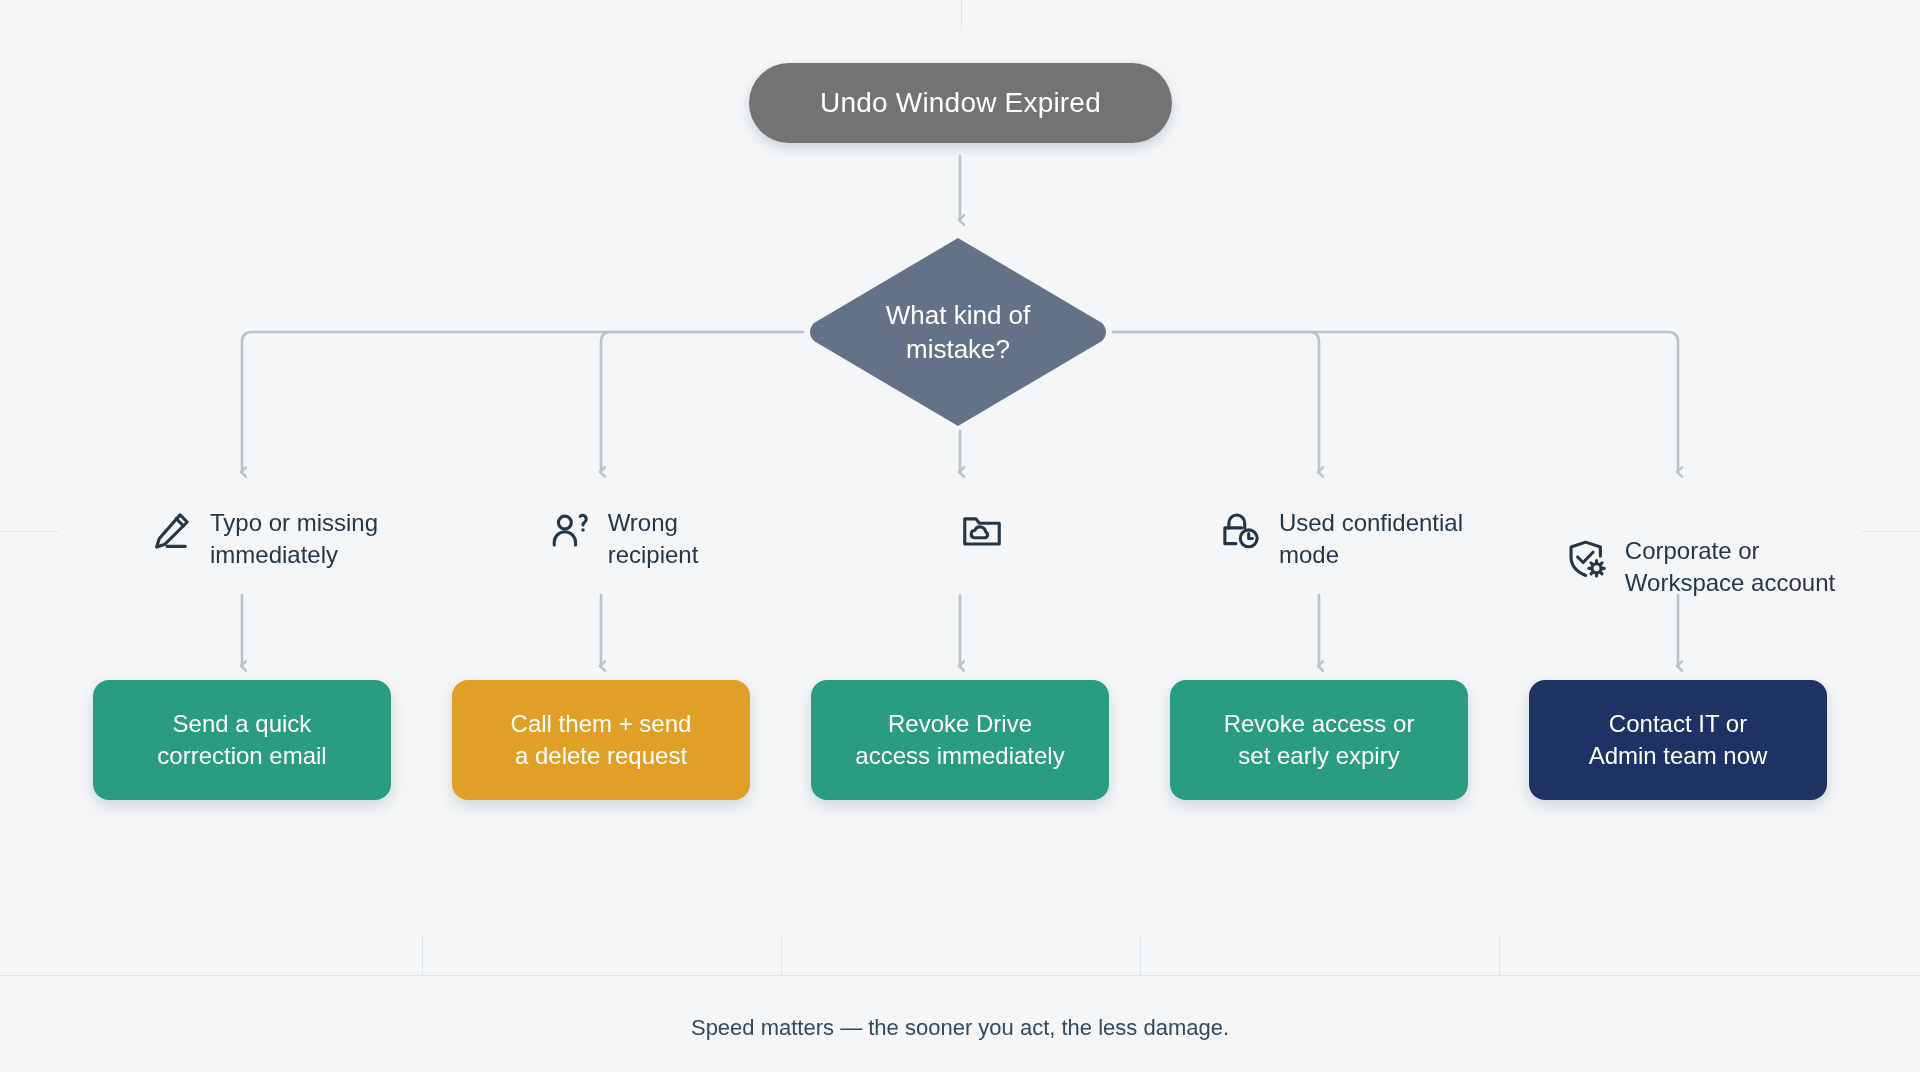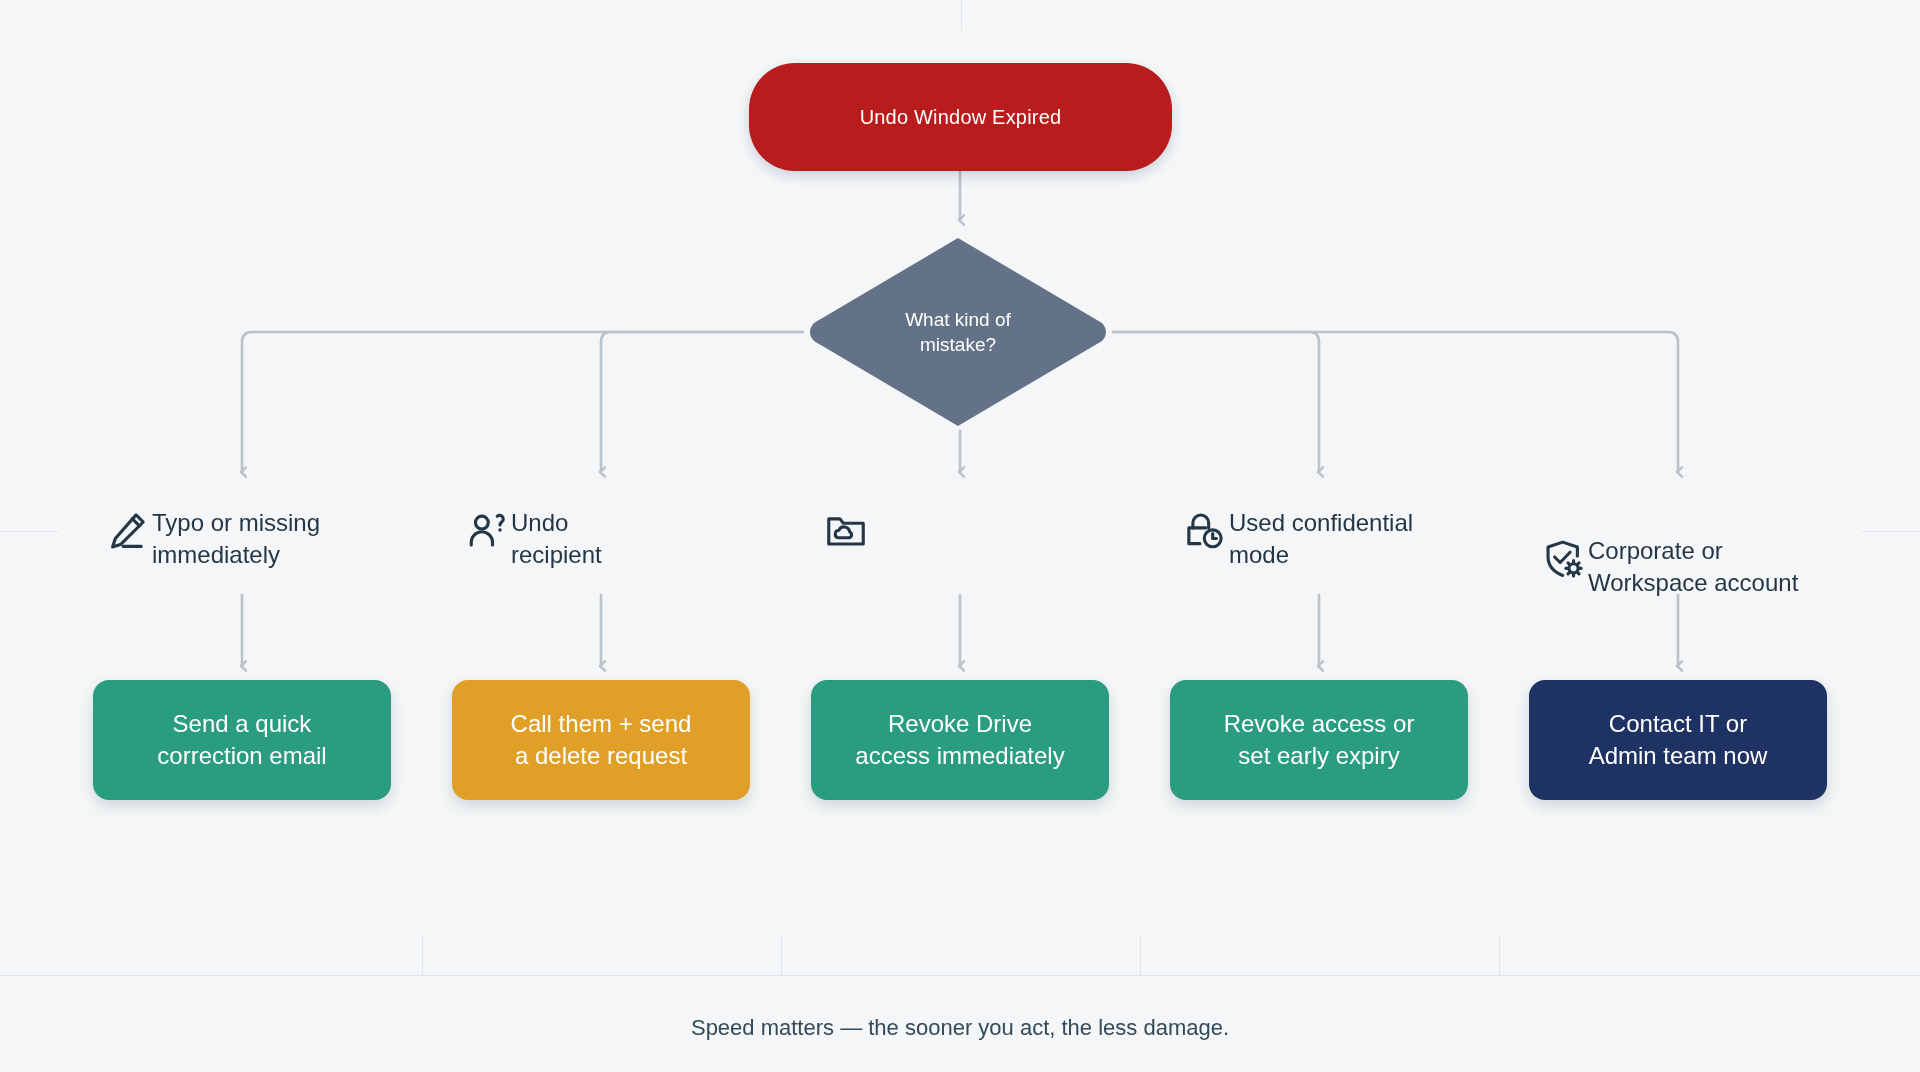--- a/index.html
+++ b/index.html
@@ -41,28 +41,28 @@
     z-index: 1;
     pointer-events: none;
   }
 
   
   .top-node {
     position: absolute;
     left: 749px;
     top: 63px;
     width: 423px;
-    height: 108px;
-    background: #b91c1c;
+    height: 80px;
+    background: #737373;
     border-radius: 46px;
     display: flex;
     align-items: center;
     justify-content: center;
     color: #ffffff;
-    font-size: 20px;
+    font-size: 28px;
     letter-spacing: .2px;
     box-shadow: 0 5px 12px rgba(30, 50, 99, 0.18);
   }
 
   
   .decision-wrap {
     position: absolute;
     left: 803px;
     top: 233px;
     width: 310px;
@@ -73,38 +73,39 @@
   }
   .decision-shape {
     position: absolute;
     inset: 0;
     z-index: 0;
   }
   .decision-label {
     position: relative;
     z-index: 1;
     color: #ffffff;
-    font-size: 19px;
+    font-size: 26px;
     line-height: 1.32;
     text-align: center;
     width: 200px;
   }
 
   
   .branch {
     position: absolute;
     top: 505px;
     width: 330px;
   }
 
   .branch-head {
     display: flex;
     align-items: flex-start;
-    gap: 2px;
+    gap: 16px;
     padding-left: 14px;
+    justify-content: center;
   }
   .branch-icon {
     flex: 0 0 auto;
     width: 44px;
     height: 44px;
     margin-top: 4px;
     color: #253746;
   }
   .branch-icon svg { display: block; width: 44px; height: 44px; }
 
@@ -223,21 +224,21 @@
     <div class="branch-head">
       <span class="branch-icon">
         <svg viewBox="0 0 24 24" fill="none" stroke="currentColor" stroke-width="1.7" stroke-linecap="round" stroke-linejoin="round">
           <circle cx="9.2" cy="7.4" r="3.5"></circle>
           <path d="M3.4 19.6 v-1.4 a5.8 5.8 0 0 1 11.6 0 v1.4"></path>
           <path d="M17.6 4.0 a1.9 1.9 0 0 1 2.6 2.9 c-.7.5-1.1.9-1.1 1.8"></path>
           <circle cx="19.1" cy="11.5" r="0.95" fill="currentColor" stroke="none"></circle>
         </svg>
       </span>
       <div class="branch-label">
-        <div>Undo</div>
+        <div>Wrong</div>
         <div>recipient</div>
       </div>
     </div>
   </div>
 
   <div class="branch" style="left:810px;">
     <div class="branch-head">
       <span class="branch-icon">
         <svg viewBox="0 0 24 24" fill="none" stroke="currentColor" stroke-width="1.7" stroke-linecap="round" stroke-linejoin="round">
           <path d="M2.6 19.1 V5.4 h6.1 l1.9 2.4 h10.8 v11.3 z"></path>

